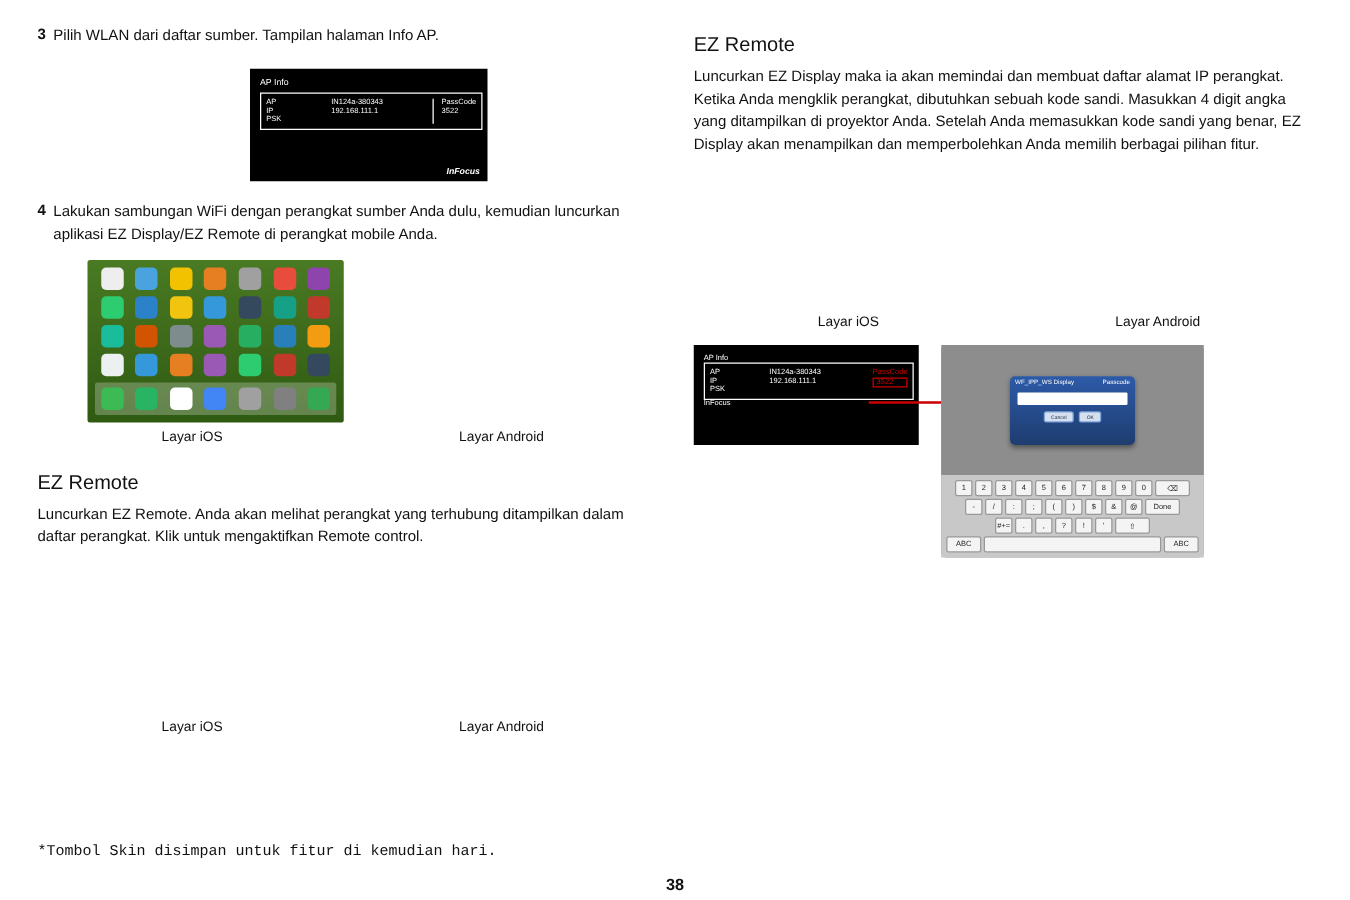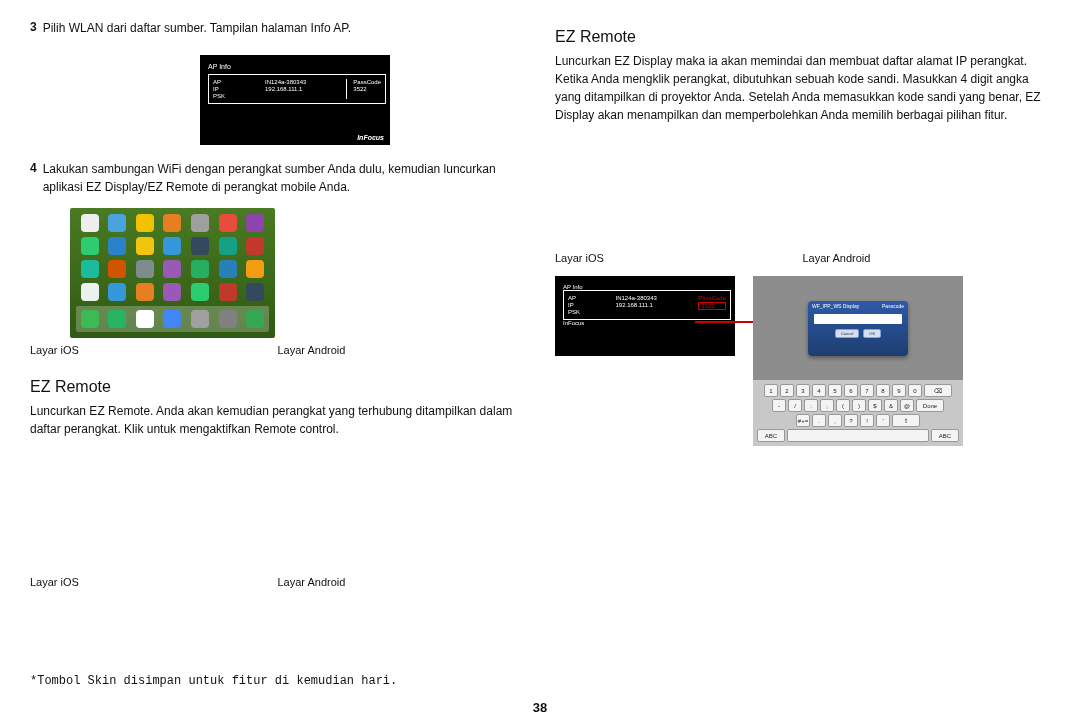--- a/index.html
+++ b/index.html
@@ -74,21 +74,21 @@
     display:flex; flex-direction:column; justify-content:space-between;
   }
   .iosrow { display:flex; justify-content: space-around; }
   .iosicon { width:18px; height:18px; border-radius:4px; }
   .dock { background: rgba(255,255,255,0.25); padding:4px 0; border-radius:2px; }
 
   .cap-row {
     display:flex; margin: 6px 0 14px 0;
     font-size: 11px;
   }
-  .cap-row span { flex:1; }
+  .cap-row span { flex:1; text-align:center; }
 
   
   .figrow {
     display:flex; gap:18px; align-items:flex-start;
     margin-top: 10px;
   }
   .apbox2 {
     width: 180px; height: 80px;
     background:#000; color:#fff; font-size:6px;
     padding:8px; box-sizing:border-box; position:relative;
@@ -240,21 +240,21 @@
         <div class="iosicon" style="background: rgb(52, 168, 83);"></div>
       </div>
   </div>
 
   <div class="cap-row">
     <span>Layar iOS</span>
     <span>Layar Android</span>
   </div>
 
   <h2>EZ Remote</h2>
-  <p class="body">Luncurkan EZ Remote. Anda akan kemudian perangkat yang terhubung ditampilkan dalam daftar perangkat. Klik untuk mengaktifkan Remote control.</p>
+  <p class="body">Luncurkan EZ Remote. Anda akan melihat perangkat yang terhubung ditampilkan dalam daftar perangkat. Klik untuk mengaktifkan Remote control.</p>
 
   <div style="height:120px"></div>
 
   <div class="cap-row">
     <span>Layar iOS</span>
     <span>Layar Android</span>
   </div>
 
   <p class="foot">*Tombol Skin disimpan untuk fitur di kemudian hari.</p>
 </div>

